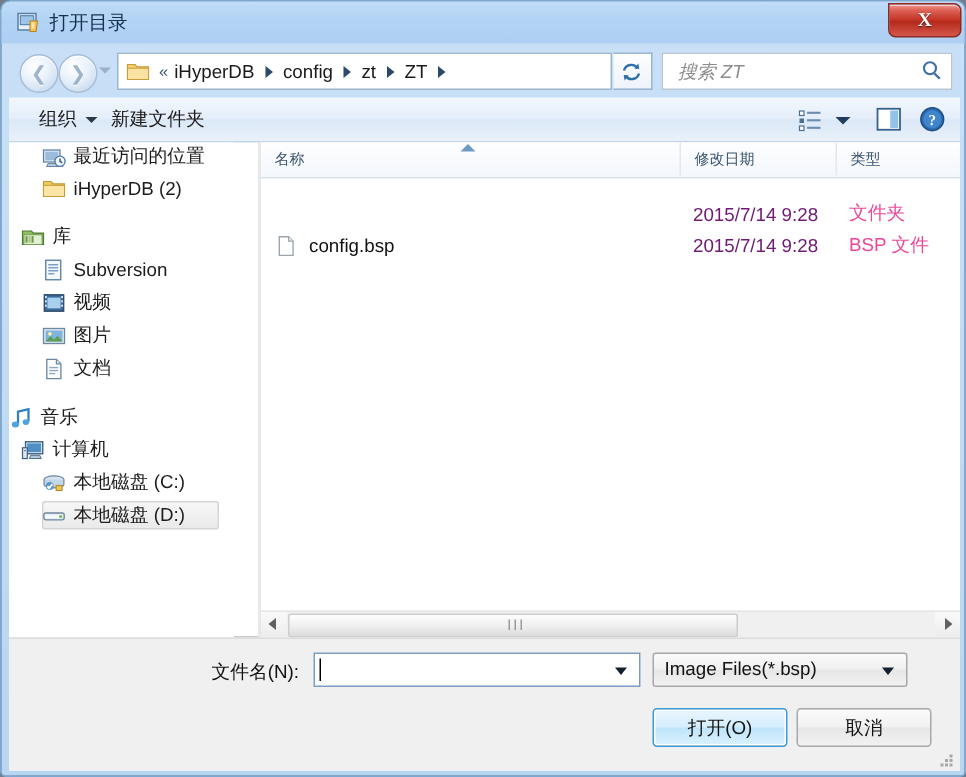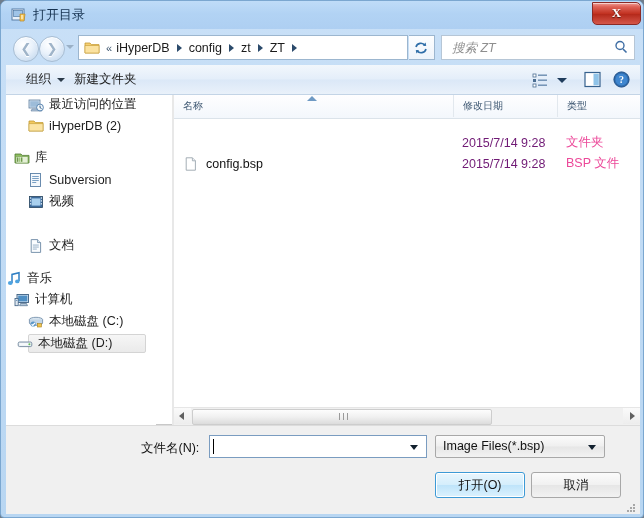--- a/index.html
+++ b/index.html
@@ -558,20 +558,33 @@
               <rect x="2" y="9.1" width="1.2" height="1.4" fill="#dbe8f3"></rect>
               <rect x="12.8" y="3.3" width="1.2" height="1.4" fill="#dbe8f3"></rect>
               <rect x="12.8" y="6.2" width="1.2" height="1.4" fill="#dbe8f3"></rect>
               <rect x="12.8" y="9.1" width="1.2" height="1.4" fill="#dbe8f3"></rect>
             </svg>
           </span>
           <span>视频</span>
         </span>
       </div>
 
+      <div class="nav-item" style="top:119px;padding-left:22px">
+        <span class="nav-content">
+          <span class="nav-icon">
+            <svg width="16" height="16" viewBox="0 0 16 16">
+              <rect x="1" y="3" width="14" height="10" fill="#e9eef3" stroke="#6b88a4" stroke-width=".9"></rect>
+              <rect x="2.3" y="4.3" width="11.4" height="7.4" fill="#7fb4dd"></rect>
+              <circle cx="5.3" cy="6.6" r="1.2" fill="#fdf3a9"></circle>
+              <path d="M2.3 11.7 l3.4 -3.6 l2.4 2.4 l2.2 -2.6 l3.4 3.8 z" fill="#5d9c52"></path>
+            </svg>
+          </span>
+          <span>图片</span>
+        </span>
+      </div>
 
       <div class="nav-item" style="top:141px;padding-left:22px">
         <span class="nav-content">
           <span class="nav-icon">
             <svg width="16" height="16" viewBox="0 0 16 16">
               <path d="M3.2 1.6 h6.4 l3 3 v9.8 h-9.4 z" fill="#fbfdff" stroke="#6b88a4" stroke-width=".9"></path>
               <path d="M9.6 1.6 v3 h3" fill="#dde9f3" stroke="#6b88a4" stroke-width=".8"></path>
               <rect x="4.8" y="6.6" width="6" height=".9" fill="#8fa9c2"></rect>
               <rect x="4.8" y="8.6" width="6" height=".9" fill="#8fa9c2"></rect>
               <rect x="4.8" y="10.6" width="4" height=".9" fill="#8fa9c2"></rect>
@@ -617,21 +630,21 @@
               <path d="M1.4 5.6 v3.4 a6.6 2.3 0 0 0 13.2 0 V5.6" fill="#c3d6e6" stroke="#6b88a4" stroke-width=".8"></path>
               <circle cx="5.2" cy="10" r="2.6" fill="#4f8fc4" opacity=".9"></circle>
               <path d="M3.6 10.2 l1.2 1.2 l2.2 -2.6" fill="none" stroke="#fff" stroke-width="1.3"></path>
               <rect x="9.4" y="9.6" width="4" height="3.4" fill="#f0c44c" stroke="#a87f1e" stroke-width=".6"></rect>
             </svg>
           </span>
           <span>本地磁盘 (C:)</span>
         </span>
       </div>
 
-      <div class="nav-item selected" style="top:239px;padding-left:11px">
+      <div class="nav-item selected" style="top:239px;padding-left:22px">
         <span class="nav-sel"></span>
         <span class="nav-content">
           <span class="nav-icon">
             <svg width="16" height="16" viewBox="0 0 16 16">
               <rect x="1.2" y="6" width="13.6" height="4.6" rx="1.4" fill="#e4eaf0" stroke="#70879c" stroke-width=".9"></rect>
               <rect x="2.4" y="7.1" width="11.2" height="2.4" fill="#f6f9fb"></rect>
               <circle cx="12.4" cy="8.3" r="1" fill="#5fbf52"></circle>
             </svg>
           </span>
           <span>本地磁盘 (D:)</span>

